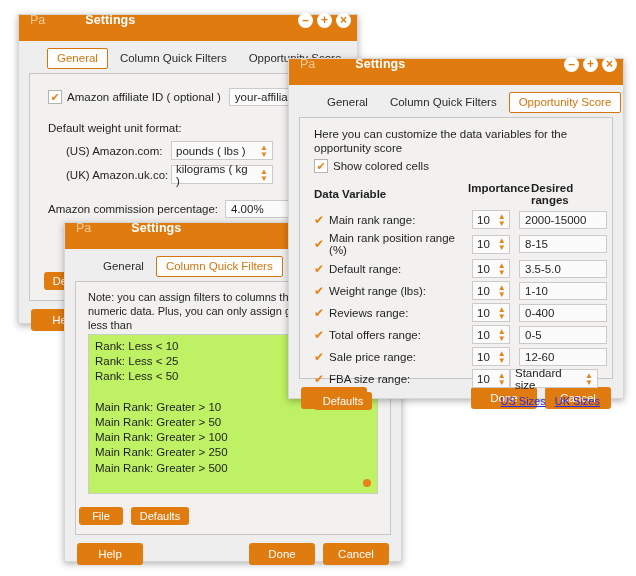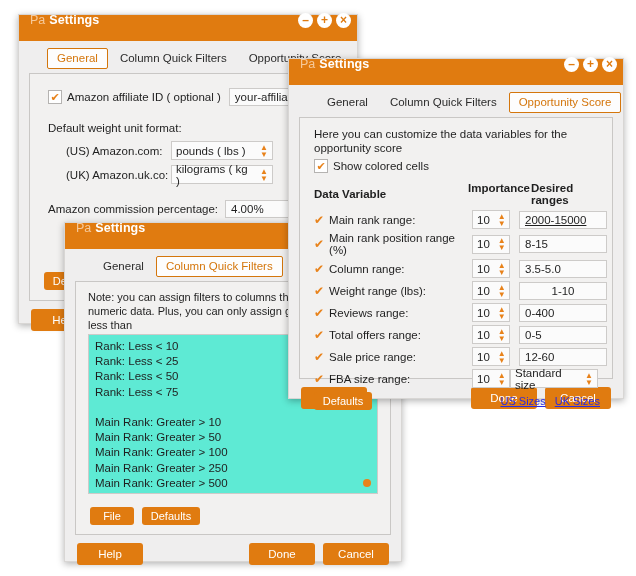--- a/index.html
+++ b/index.html
@@ -19,20 +19,21 @@
     border: 1px solid #d8d6d4;
     box-sizing: border-box;
   }
   .titlebar {
     height: 26px;
     background: #e07b10;
     display: flex;
     align-items: center;
     padding: 0 6px 16px 11px;
     box-sizing: border-box;
+    gap: 36px;
   }
   .title-text {
     color: #ffffff;
     font-size: 12.5px;
     font-weight: bold;
     letter-spacing: .1px;
     white-space: nowrap;
   }
   .title-prefix {
     color: #f6c99a;
@@ -192,21 +193,21 @@
   .note {
     font-size: 11px;
     color: #1f1f1f;
     line-height: 14px;
     padding: 8px 12px 0 12px;
   }
   .listbox {
     position: absolute;
     left: 12px; right: 12px;
     top: 52px; bottom: 40px;
-    background: #5eead4;
+    background: #bef264;
     border: 1px solid #cdcbc9;
     overflow: hidden;
     font-size: 11.5px;
     color: #1f1f1f;
     padding: 4px 0 0 6px;
     box-sizing: border-box;
     cursor: default;
   }
   .listbox div { line-height: 15.2px; white-space: nowrap; }
   .scroll-dot {
@@ -335,32 +336,31 @@
       <div class="tab">Opportunity Score</div>
     </div>
 
     <div class="panel">
       <div class="note">Note: you can assign filters to columns that only contain numeric data. Plus, you can only assign greater, equal, or less than</div>
 
       <div class="listbox">
         <div>Rank: Less &lt; 10</div>
         <div>Rank: Less &lt; 25</div>
         <div>Rank: Less &lt; 50</div>
-        <div>Rank: Less &lt; 75</div>
         <div>&nbsp;</div>
         <div>Main Rank: Greater &gt; 10</div>
         <div>Main Rank: Greater &gt; 50</div>
         <div>Main Rank: Greater &gt; 100</div>
         <div>Main Rank: Greater &gt; 250</div>
         <div>Main Rank: Greater &gt; 500</div>
 
         <div class="scroll-dot"></div>
       </div>
 
-      <div style="position:absolute;left:14px;bottom:9px;display:flex;gap:8px;">
+      <div style="position:absolute;left:3px;bottom:9px;display:flex;gap:8px;">
         <div class="btn-sm" style="width:44px;">File</div>
         <div class="btn-sm" style="width:58px;">Defaults</div>
       </div>
     </div>
 
     <div class="footer">
       <div class="btn" style="width:66px;">Help</div>
       <div class="btn" style="width:66px;margin-left:auto;">Done</div>
       <div class="btn" style="width:66px;margin-left:8px;">Cancel</div>
     </div>
@@ -408,42 +408,42 @@
             <span class="check-bare">✔</span>
             <span class="lbl">Main rank range:</span>
           </span>
         <span class="select os-imp">
             <span>10</span>
             <span class="spin">
               <span>▲</span>
               <span>▼</span>
             </span>
           </span>
-        <span class="input os-range" style="margin-left:9px;text-decoration:underline;">2000-15000</span>
+        <span class="input os-range" style="margin-left:9px;">2000-15000</span>
       </div>
 
       <div class="os-row">
         <span class="os-name">
             <span class="check-bare">✔</span>
             <span class="lbl">Main rank position range (%)</span>
           </span>
         <span class="select os-imp">
             <span>10</span>
             <span class="spin">
               <span>▲</span>
               <span>▼</span>
             </span>
           </span>
         <span class="input os-range" style="margin-left:9px;">8-15</span>
       </div>
 
       <div class="os-row">
         <span class="os-name">
             <span class="check-bare">✔</span>
-            <span class="lbl">Column range:</span>
+            <span class="lbl">Default range:</span>
           </span>
         <span class="select os-imp">
             <span>10</span>
             <span class="spin">
               <span>▲</span>
               <span>▼</span>
             </span>
           </span>
         <span class="input os-range" style="margin-left:9px;">3.5-5.0</span>
       </div>
@@ -453,21 +453,21 @@
             <span class="check-bare">✔</span>
             <span class="lbl">Weight range (lbs):</span>
           </span>
         <span class="select os-imp">
             <span>10</span>
             <span class="spin">
               <span>▲</span>
               <span>▼</span>
             </span>
           </span>
-        <span class="input os-range" style="margin-left:9px;text-align:center;">1-10</span>
+        <span class="input os-range" style="margin-left:9px;">1-10</span>
       </div>
 
       <div class="os-row">
         <span class="os-name">
             <span class="check-bare">✔</span>
             <span class="lbl">Reviews range:</span>
           </span>
         <span class="select os-imp">
             <span>10</span>
             <span class="spin">

